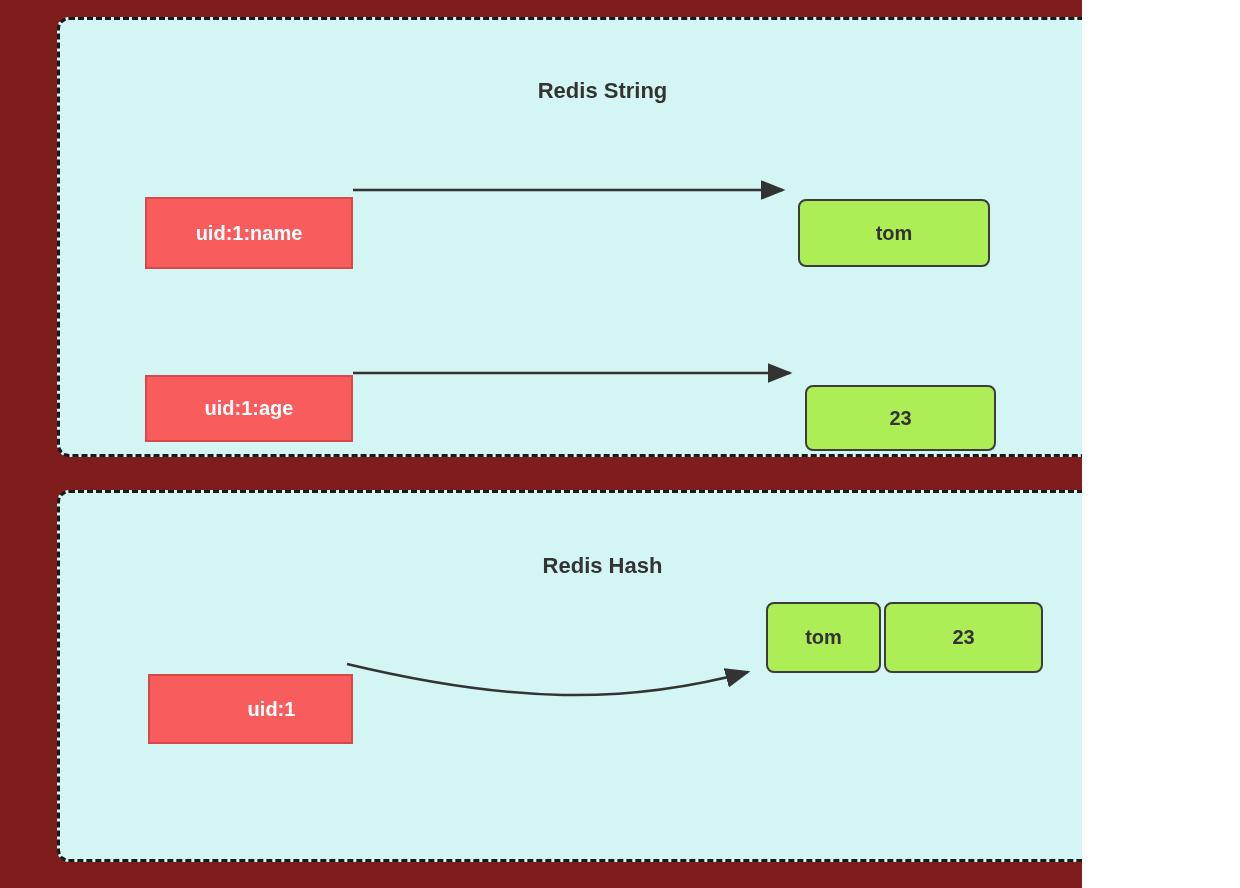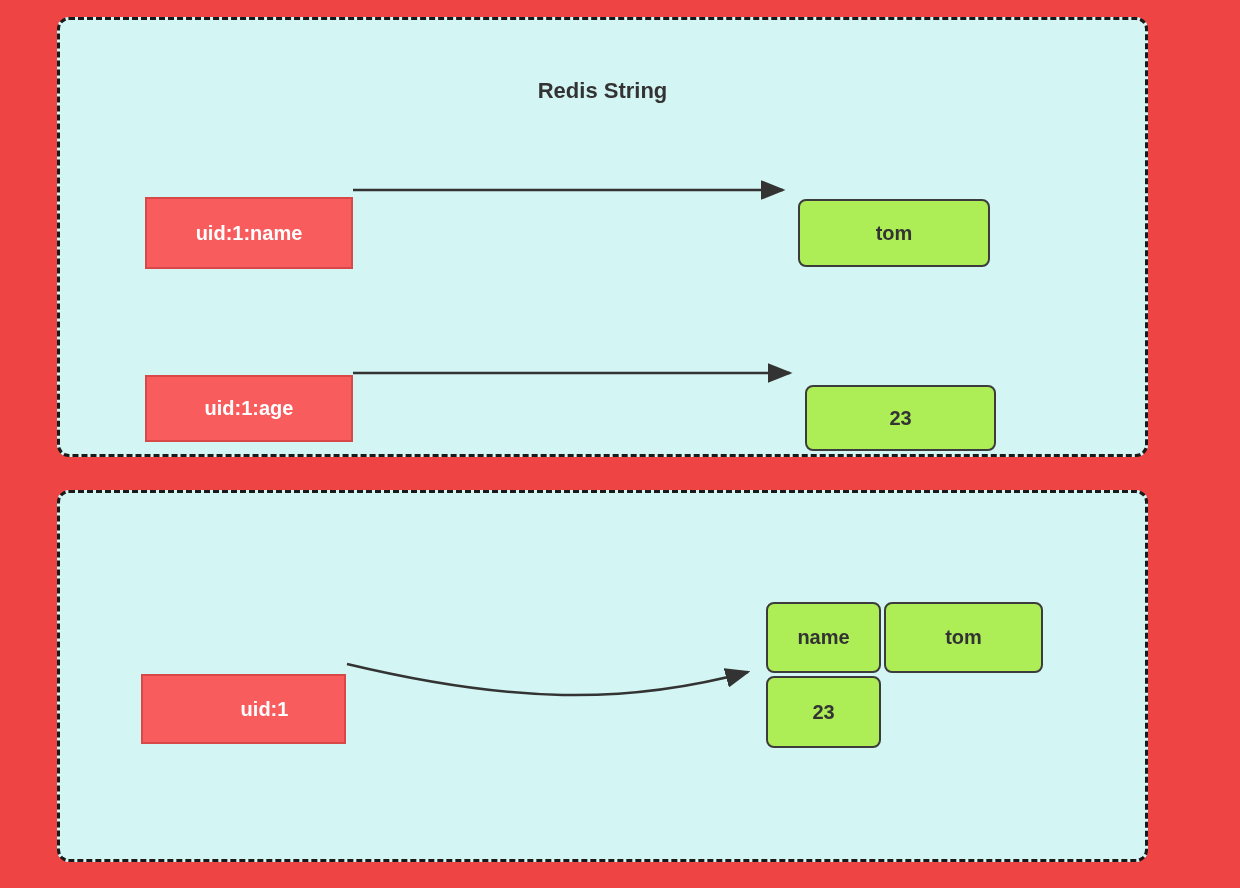--- a/index.html
+++ b/index.html
@@ -15,22 +15,22 @@
     --title-text: #333333;
   }
   * { margin: 0; padding: 0; box-sizing: border-box; }
   html, body { background: #ffffff; }
   body {
     font-family: "Liberation Sans", "DejaVu Sans", sans-serif;
     width: 1240px; height: 888px;
   }
   .canvas {
     position: relative;
-    width: 1240px; height: 888px;
-    background: #ef4444;
+    width: 1082px; height: 888px;
+    background: #7f1d1d;
     overflow: hidden;
   }
   .arrows {
     position: absolute;
     left: 0; top: 0;
     width: 1240px; height: 888px;
     pointer-events: none;
     z-index: 5;
   }
   .arrows line, .arrows path.connector {
@@ -74,21 +74,21 @@
   .value-box {
     background: var(--value-fill);
     border: 2px solid var(--value-border);
     border-radius: 8px;
     color: var(--value-text);
   }
   .key-1   { left: 85px;  top: 134px; width: 208px; height: 72px; }
   .val-1   { left: 738px; top: 136px; width: 192px; height: 68px; }
   .key-2   { left: 85px;  top: 312px; width: 208px; height: 67px; }
   .val-2   { left: 745px; top: 322px; width: 191px; height: 66px; }
-  .key-hash { left: 81px; top: 138px; width: 205px; height: 70px; padding-left: 42px; }
+  .key-hash { left: 88px; top: 138px; width: 205px; height: 70px; padding-left: 42px; }
   .hash-grid {
     position: absolute;
     left: 706px; top: 109px;
     display: grid;
     grid-template-columns: 115px 159px;
     grid-template-rows: 71px 72px;
     gap: 3px;
   }
   .hash-cell {
     background: var(--value-fill);
@@ -122,23 +122,23 @@
     <h2 class="panel-title">Redis String</h2>
 
     <div class="node key-box key-1">uid:1:name</div>
     <div class="node value-box val-1">tom</div>
 
     <div class="node key-box key-2">uid:1:age</div>
     <div class="node value-box val-2">23</div>
   </section>
 
   <section class="panel panel-hash">
+    <h2 class="panel-title">Redis Hash</h2>
 
     <div class="node key-box key-hash">uid:1</div>
 
     <div class="hash-grid">
-      <div class="hash-cell">name</div>
       <div class="hash-cell">tom</div>
       <div class="hash-cell">23</div>
     </div>
   </section>
 
 </div>
 
 </body></html>

